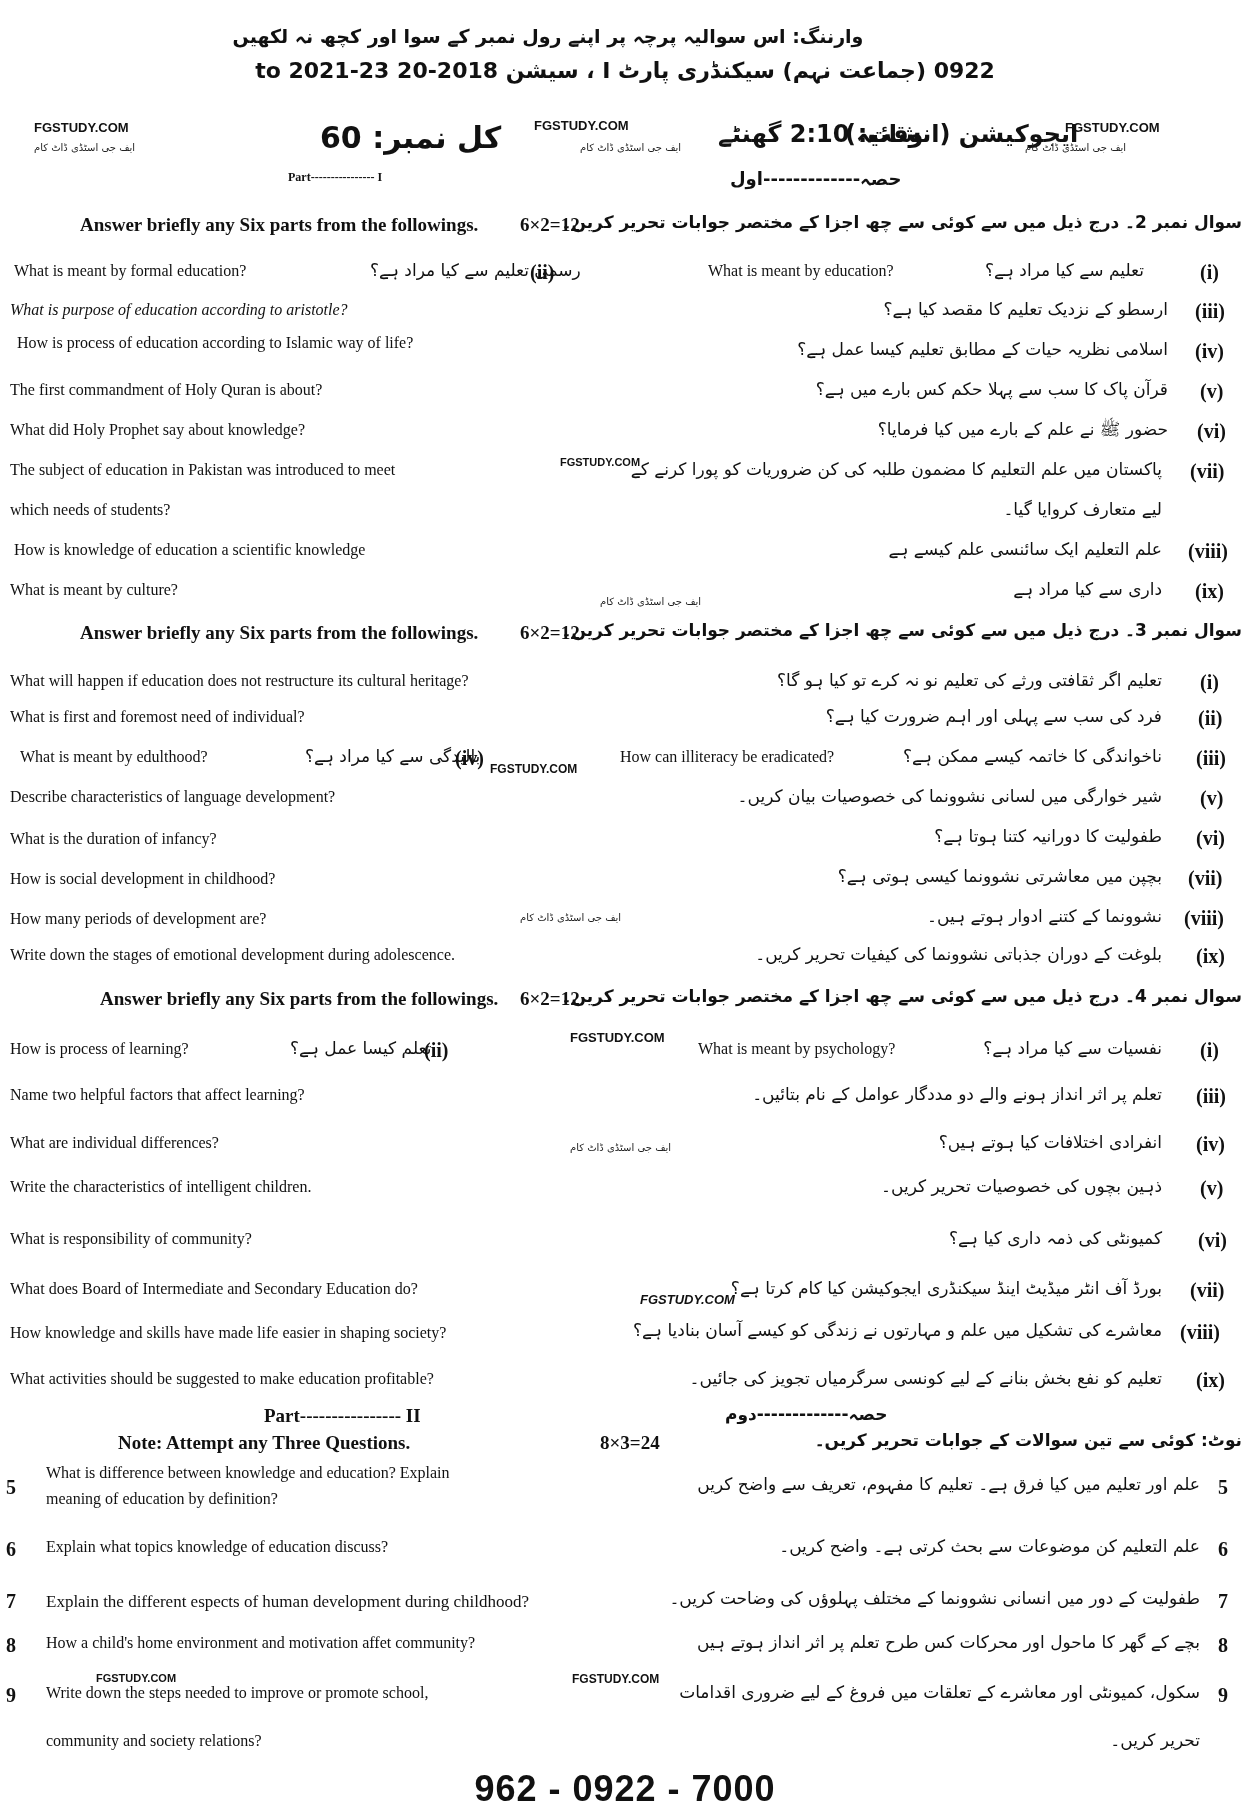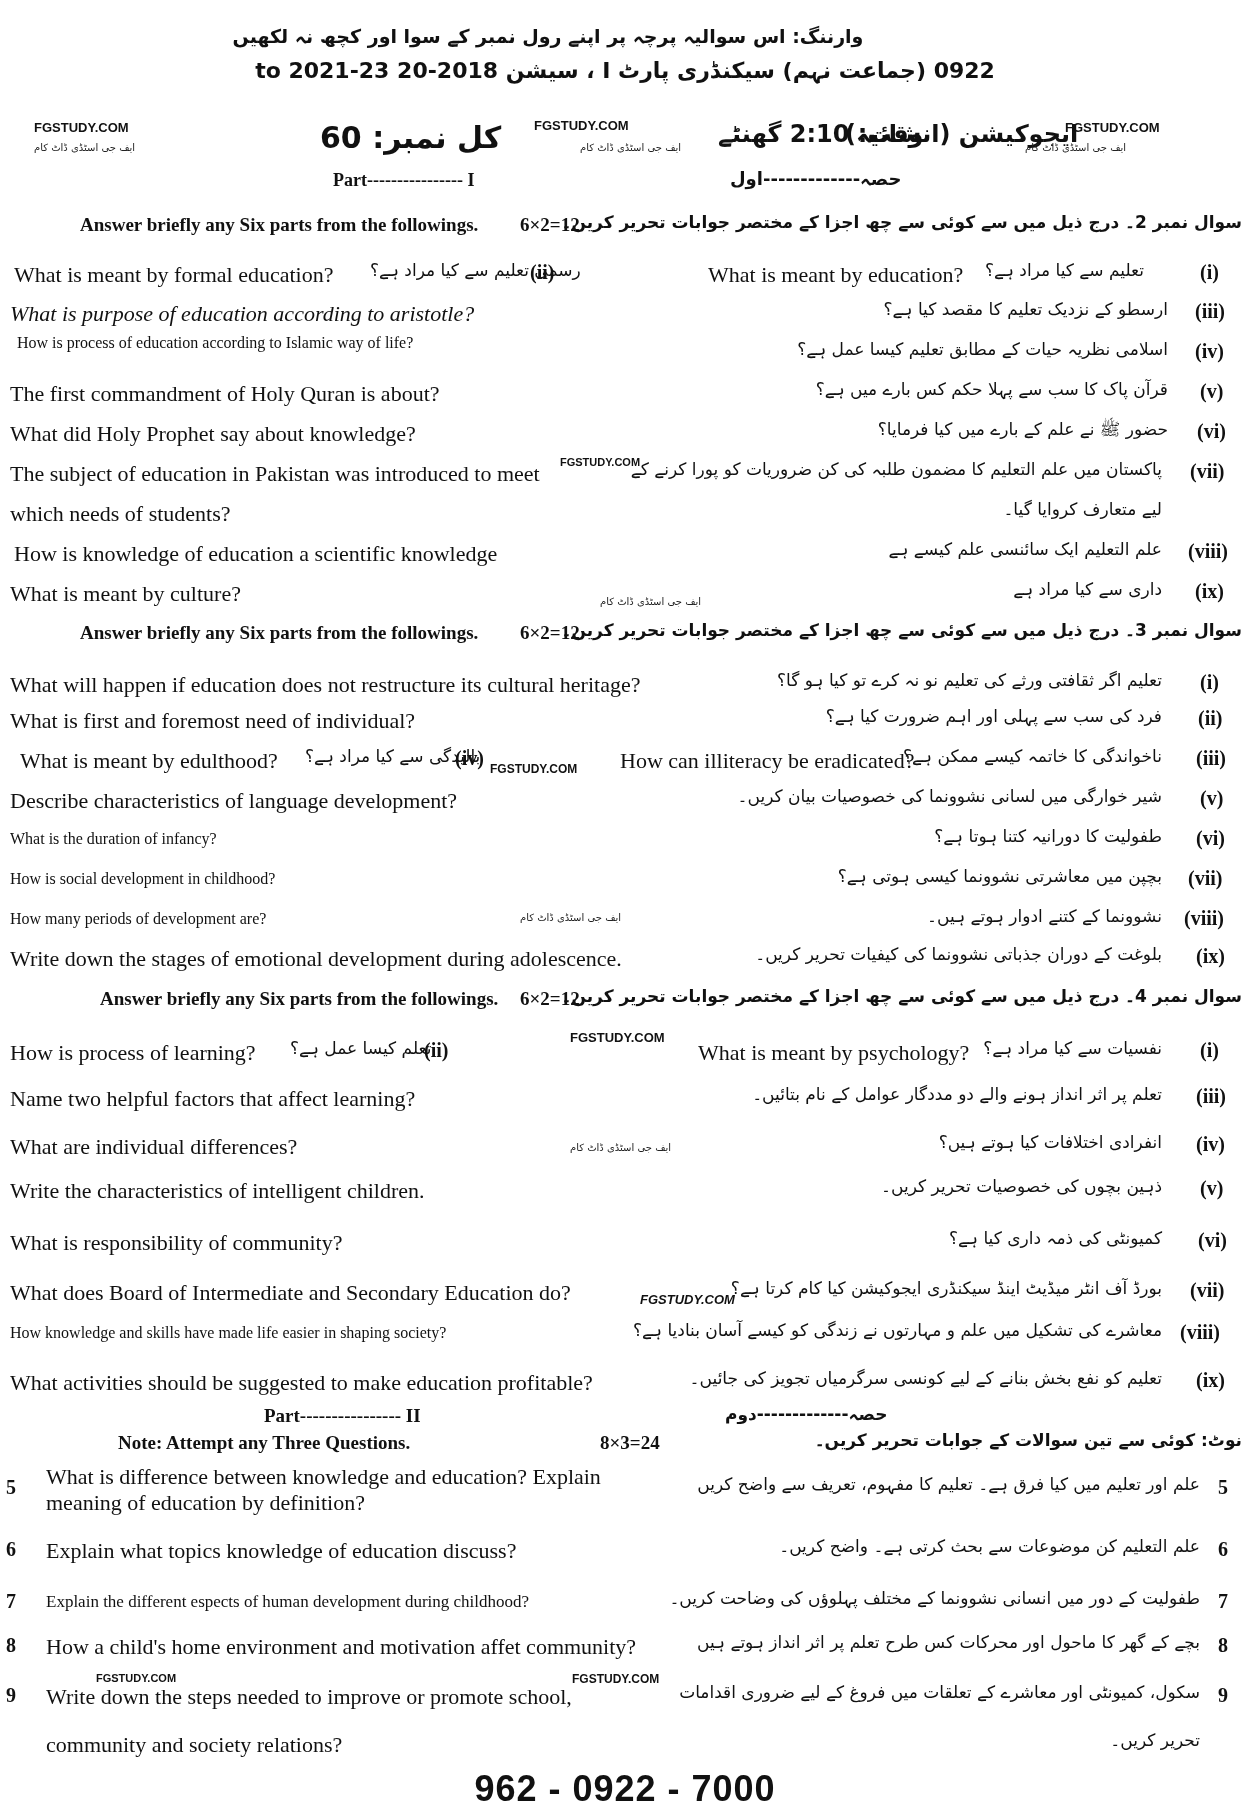--- a/index.html
+++ b/index.html
@@ -4,21 +4,21 @@
 <style>
   html, body { margin: 0; padding: 0; background: #ffffff; }
   body {
     width: 1250px; height: 1812px; position: relative; overflow: hidden;
     font-family: "Liberation Serif", "DejaVu Serif", serif; color: #111;
   }
   .abs { position: absolute; white-space: nowrap; }
   .urdu { direction: rtl; font-family: "DejaVu Sans", sans-serif; }
   .wm { font-family: "Liberation Sans", sans-serif; font-weight: bold; font-size: 13px; color: #111; }
   .wm-urdu { font-family: "DejaVu Sans", sans-serif; font-size: 10px; direction: rtl; color:#222; }
-  .q-en { font-size: 22px; }
+  .q-en { font-size: 16px; }
   .q-en-sm { font-size: 16px; }
   .q-ur { font-size: 17px; direction: rtl; font-family: "DejaVu Sans", sans-serif; }
   .rn { font-size: 20px; font-weight: bold; font-family: "Liberation Serif", serif; }
   .sec-head-en { font-size: 19px; font-weight: bold; font-family: "Liberation Serif", serif; }
   .sec-head-ur { font-size: 19px; font-weight: bold; direction: rtl; font-family: "DejaVu Sans", sans-serif; }
   .qnum { font-size: 20px; font-weight: bold; font-family: "Liberation Serif", serif; }
   .footer-code { font-size: 36px; font-weight: bold; font-family: "Liberation Sans", sans-serif; letter-spacing: 1px; }
 </style>
 </head>
 <body>
@@ -34,21 +34,21 @@
 
 <div class="abs wm" style="left:534px;top:118px;">FGSTUDY.COM</div>
 <div class="abs wm-urdu" style="left:580px;top:142px;">ایف جی اسٹڈی ڈاٹ کام</div>
 
 <div class="abs urdu" style="left:690px;top:120px;font-size:24px;font-weight:bold;margin-left:28px;">وقت: 2:10 گھنٹے</div>
 <div class="abs urdu" style="left:845px;top:120px;font-size:24px;font-weight:bold;">ایجوکیشن (انشائیہ)</div>
 
 <div class="abs wm" style="left:1065px;top:120px;">FGSTUDY.COM</div>
 <div class="abs wm-urdu" style="left:1025px;top:142px;">ایف جی اسٹڈی ڈاٹ کام</div>
 
-<div class="abs" style="left:288px;top:170px;font-size:18px;font-weight:bold;margin-left:45px;">Part---------------- I</div>
+<div class="abs" style="left:288px;top:170px;font-size:12px;font-weight:bold;">Part---------------- I</div>
 <div class="abs urdu" style="left:730px;top:168px;font-size:18px;font-weight:bold;">حصہ-------------اول</div>
 
 <div class="abs sec-head-en" style="left:80px;top:214px;">Answer briefly any Six parts from the followings.</div>
 <div class="abs sec-head-en" style="left:520px;top:214px;">6×2=12</div>
 <div class="abs sec-head-ur" style="right:8px;top:212px;font-size:17px;">سوال نمبر 2۔ درج ذیل میں سے کوئی سے چھ اجزا کے مختصر جوابات تحریر کریں۔</div>
 
 <div class="abs q-en" style="left:14px;top:262px;">What is meant by formal education?</div>
 <div class="abs q-ur" style="left:370px;top:260px;">رسمی تعلیم سے کیا مراد ہے؟</div>
 <div class="abs rn" style="left:530px;top:261px;">(ii)</div>
 <div class="abs q-en" style="left:708px;top:262px;">What is meant by education?</div>

